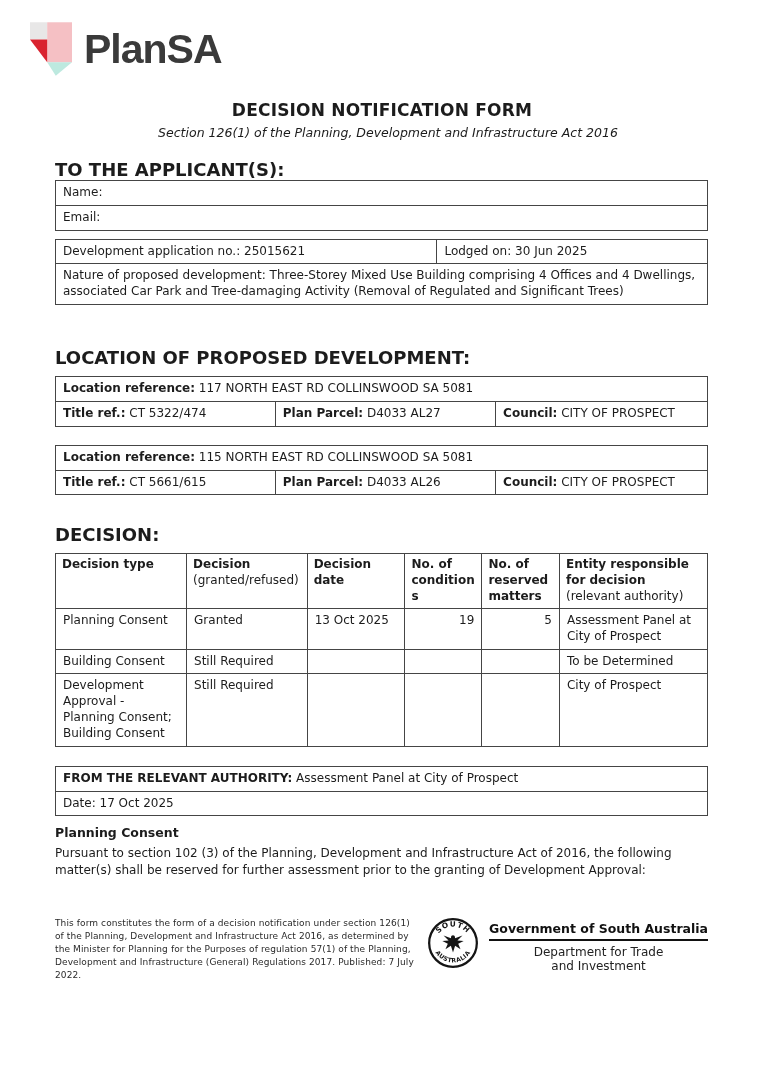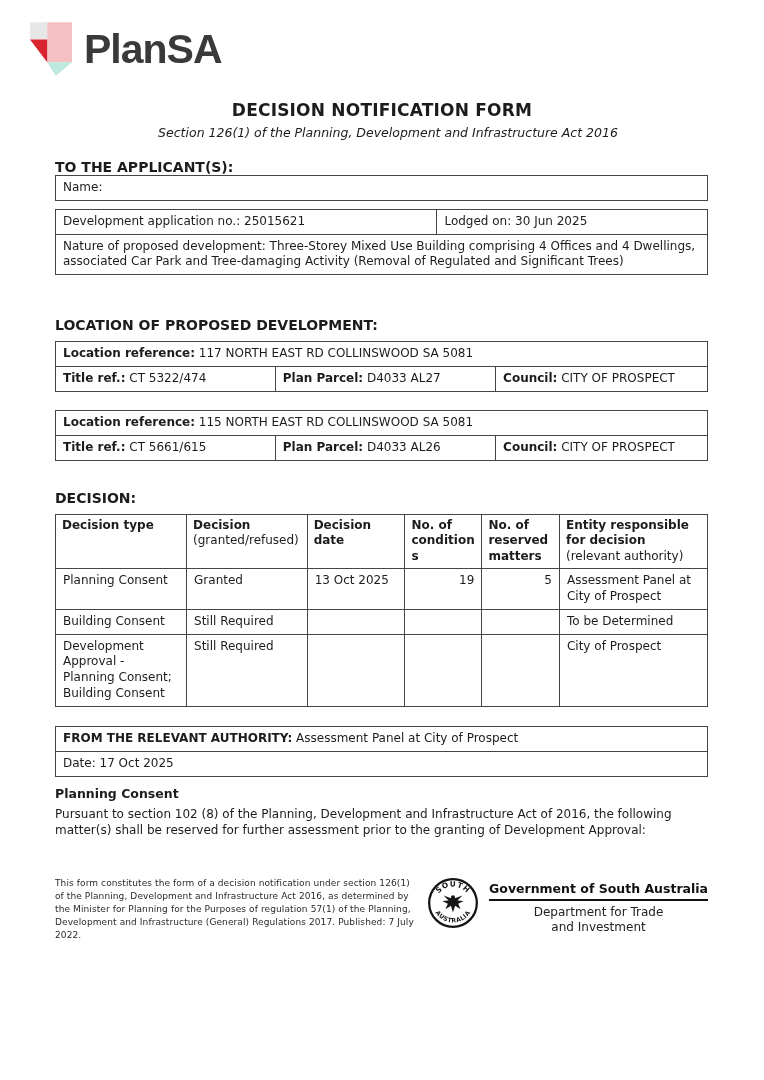--- a/index.html
+++ b/index.html
@@ -9,21 +9,21 @@
   
   .plansa{margin:20px 0 0 30px;display:flex;align-items:center;height:58px;}
   .plansa svg{display:block;}
   .plansa-word{font-family:"Liberation Sans",sans-serif;font-weight:600;font-size:41px;
                color:#3a3a3a;letter-spacing:-1px;margin-left:12px;line-height:1;}
 
   h1{margin:22px 0 0 0;text-align:center;font-size:17px;font-weight:bold;letter-spacing:.2px;}
   .subtitle{margin-top:5px;text-align:center;font-style:italic;font-size:12.5px;margin-left:12px;}
 
   .content{margin:0 56px 0 55px;}
-  .sec-heading{font-weight:bold;font-size:14px;margin:0;}
+  .sec-heading{font-weight:bold;font-size:18px;margin:0;}
 
   table{border-collapse:collapse;width:100%;table-layout:fixed;}
   td,th{border:1px solid #454545;padding:4px 7px;font-size:12px;vertical-align:top;
         text-align:left;line-height:1.32;font-weight:normal;word-wrap:break-word;}
   .b{font-weight:bold;}
   .num{text-align:right;}
 
   #applicant-heading{margin-top:19px;}
   #applicant-table{margin-top:0;}
   #regard-heading{margin-top:26px;}
@@ -69,20 +69,23 @@
 <div class="subtitle">Section 126(1) of the Planning, Development and Infrastructure Act 2016</div>
 
 <div class="content">
 
   <h2 class="sec-heading" id="applicant-heading">TO THE APPLICANT(S):</h2>
   <table id="applicant-table">
     <tbody>
         <tr>
       <td>Name:</td>
     </tr>
+    <tr>
+      <td>Email:</td>
+    </tr>
   </tbody>
     </table>
 
   <table id="regard-table">
     <colgroup>
         <col style="width:58.5%">
         <col style="width:41.5%">
       </colgroup>
     <tbody>
         <tr>
@@ -229,21 +232,21 @@
         <span>Assessment Panel at City of Prospect</span>
       </td>
     </tr>
     <tr>
       <td>Date: 17 Oct 2025</td>
     </tr>
   </tbody>
     </table>
 
   <div class="reserved-sub">Planning Consent</div>
-  <div class="reserved-body">Pursuant to section 102 (8) of the Planning, Development and Infrastructure Act of 2016, the following matter(s) shall be reserved for further assessment prior to the granting of Development Approval:</div>
+  <div class="reserved-body">Pursuant to section 102 (3) of the Planning, Development and Infrastructure Act of 2016, the following matter(s) shall be reserved for further assessment prior to the granting of Development Approval:</div>
 
   <div class="footer">
     <div class="disclaimer">This form constitutes the form of a decision notification under section 126(1) of the Planning, Development and Infrastructure Act 2016, as determined by the Minister for Planning for the Purposes of regulation 57(1) of the Planning, Development and Infrastructure (General) Regulations 2017. Published: 7 July 2022.</div>
     <div class="gov">
       <svg class="crest" width="52" height="52" viewBox="0 0 60 60" aria-hidden="true">
         <circle cx="30" cy="30" r="27.5" fill="#ffffff" stroke="#151515" stroke-width="2.6"></circle>
         <circle cx="30" cy="30" r="27.5" fill="none" stroke="#151515" stroke-width="1.2" stroke-dasharray="1.5 3.2"></circle>
         <defs>
           <path id="arcTop" d="M 9,32 A 21,21 0 0 1 51,32"></path>
           <path id="arcBot" d="M 6.5,29 A 23.5,23.5 0 0 0 53.5,29"></path>

